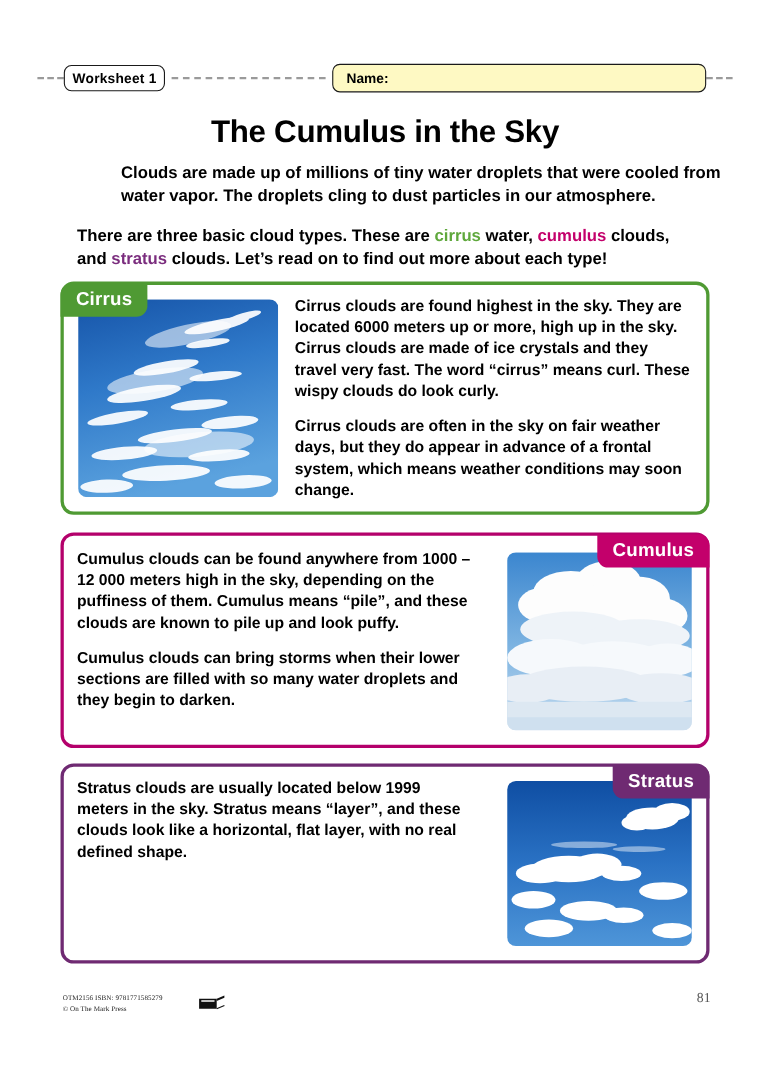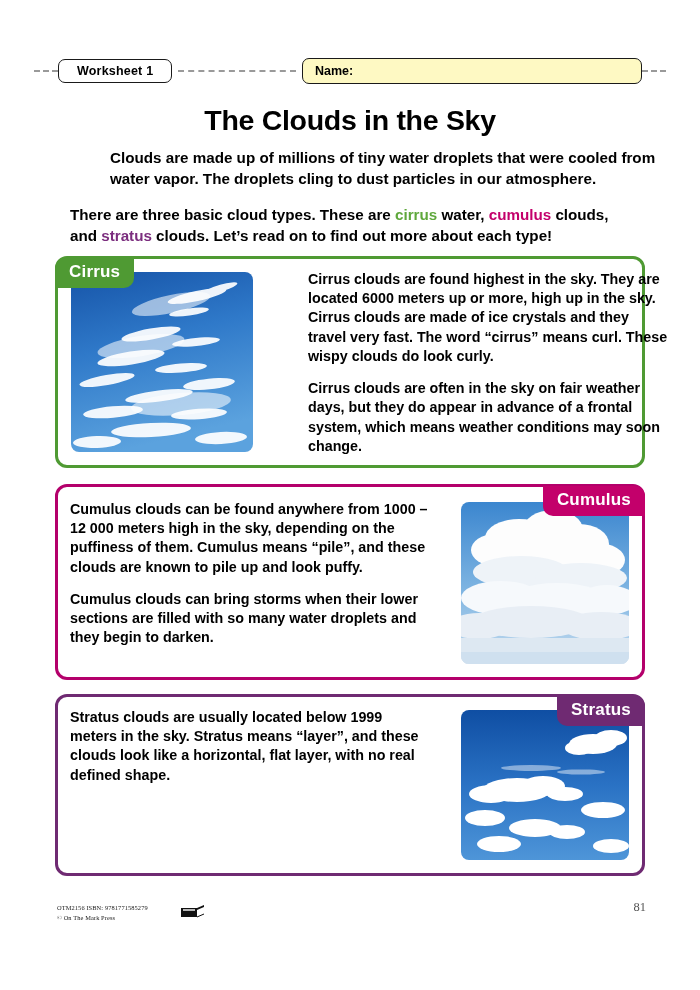--- a/index.html
+++ b/index.html
@@ -41,21 +41,21 @@
   .dash-mid    { flex: 1 1 auto; margin: 0 6px; }
   .dash-right  { width: 24px; }
 
   .tab-box {
     border: 1.6px solid #1a1a1a;
     border-radius: 7px;
     background: #ffffff;
     height: 24px;
     display: flex;
     align-items: center;
-    padding: 0 18px;
+    padding: 0 7px;
     box-sizing: border-box;
     font-size: 12.5px;
     font-weight: 700;
     letter-spacing: .2px;
     white-space: nowrap;
     position: relative;
     z-index: 2;
   }
   .name-box {
     border: 1.6px solid #1a1a1a;
@@ -169,21 +169,21 @@
   .photo svg { display: block; width: 100%; height: 100%; }
 
   
   .card-text {
     position: absolute;
     font-size: 14.3px;
     font-weight: 600;
     line-height: 1.345;
     z-index: 3;
   }
-  .text-cirrus  { left: 268px; top: 270px;  width: 362px; margin-left: 40px; }
+  .text-cirrus  { left: 268px; top: 270px;  width: 362px; }
   .text-cumulus { left: 70px;  top: 500px;  width: 358px; }
   .text-stratus { left: 70px;  top: 708px;  width: 358px; }
   .card-text p { margin: 0 0 13px 0; }
   .card-text p:last-child { margin-bottom: 0; }
 
   
   .footer-left {
     position: absolute;
     left: 57px;
     top: 903px;
@@ -220,21 +220,21 @@
     <div class="tab-box">
       <span>Worksheet 1</span>
     </div>
     <div class="dash-seg dash-mid"></div>
     <div class="name-box">
       <span>Name:</span>
     </div>
     <div class="dash-seg dash-right"></div>
   </div>
 
-  <div class="title">The Clouds in the Sky</div>
+  <div class="title">The Cumulus in the Sky</div>
 
   <div class="intro intro-1">Clouds are made up of millions of tiny water droplets that were cooled from water vapor. The droplets cling to dust particles in our atmosphere.</div>
   <div class="intro intro-2"><span>There are three basic cloud types. These are </span><span class="kw-cirrus">cirrus</span><span> water, </span><span class="kw-cumulus">cumulus</span><span> clouds, and </span><span class="kw-stratus">stratus</span><span> clouds. Let’s read on to find out more about each type!</span></div>
 
   <div class="card card-cirrus"></div>
   <div class="photo photo-cirrus">
     <svg viewBox="0 0 182 180" preserveAspectRatio="none" aria-hidden="true">
       <defs>
         <linearGradient id="skyCirrus" x1="0" y1="0" x2="0.25" y2="1">
           <stop offset="0%" stop-color="#1654a8"></stop>

